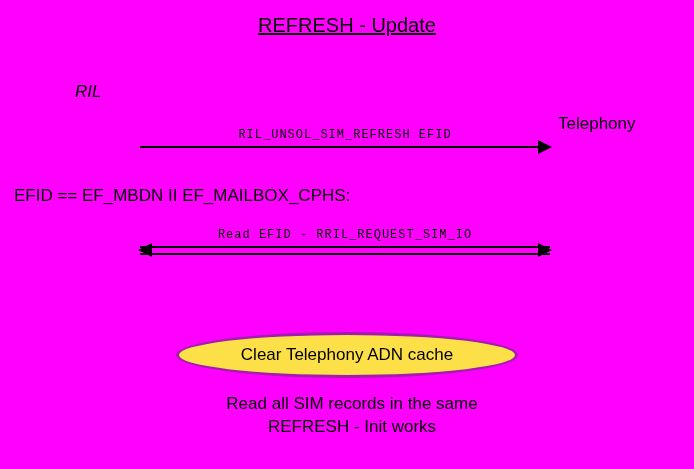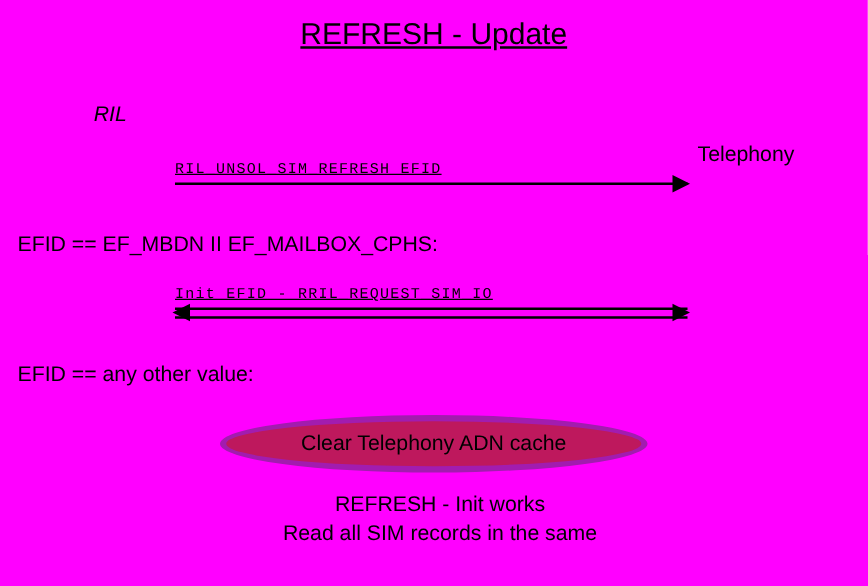--- a/index.html
+++ b/index.html
@@ -6,37 +6,36 @@
   body{font-family:"Liberation Sans", sans-serif;}
   .canvas{
     position:relative;
     width:694px;height:469px;
     background:#ff00ff;
     color:#000;
     overflow:hidden;
   }
   .title{
     position:absolute;left:0;top:14px;width:100%;
-    text-align:center;font-size:24px;
+    text-align:center;font-size:20px;
     text-decoration:underline;
   }
   .actor{position:absolute;font-size:17px;}
   .actor-left{left:75px;top:82px;font-style:italic;}
   .actor-right{left:558px;top:82px;margin-top:32px;}
 
   .msg{position:absolute;left:140px;width:410px;}
   .msg1{top:128px;}
   .msg2{top:228px;}
   .msg-label{
-    text-align:left;
+    text-align:center;
     font-family:"Liberation Mono", monospace;
     font-size:12px;
     letter-spacing:1px;
     margin-bottom:4px;
-    text-decoration:underline;
   }
   .msg-line{position:relative;width:100%;}
   .msg-line.single{height:0;border-top:2px solid #000;}
   .msg-line.double{height:5px;border-top:2px solid #000;border-bottom:2px solid #000;}
   .ah{position:absolute;width:0;height:0;}
   .ah-right{
     right:-2px;
     border-top:7px solid transparent;
     border-bottom:7px solid transparent;
     border-left:14px solid #000;
@@ -51,22 +50,22 @@
   .double .ah-right{top:-5px;}
   .double .ah-left{top:-5px;}
 
   .cond{position:absolute;left:14px;font-size:17px;}
   .cond1{top:186px;text-align:right;}
   .cond2{top:290px;}
 
   .ellipse{
     position:absolute;left:176px;top:332px;
     width:342px;height:46px;
-    background:#be185d;
-    border:5px solid #a21caf;
+    background:#fde047;
+    border:3px solid #a21caf;
     border-radius:50%;
     display:flex;align-items:center;justify-content:center;
     font-size:17px;
     box-sizing:border-box;
   }
   .footer{
     position:absolute;left:137px;top:392px;width:430px;
     text-align:center;font-size:17px;line-height:23px;
   }
 </style>
@@ -84,31 +83,30 @@
   <div class="msg msg1">
     <div class="msg-label">RIL_UNSOL_SIM_REFRESH EFID</div>
     <div class="msg-line single">
       <span class="ah ah-right"></span>
     </div>
   </div>
 
   <div class="cond cond1">EFID == EF_MBDN II EF_MAILBOX_CPHS:</div>
 
   <div class="msg msg2">
-    <div class="msg-label">Init EFID - RRIL_REQUEST_SIM_IO</div>
+    <div class="msg-label">Read EFID - RRIL_REQUEST_SIM_IO</div>
     <div class="msg-line double">
       <span class="ah ah-left"></span>
       <span class="ah ah-right"></span>
     </div>
   </div>
 
-  <div class="cond cond2">EFID == any other value:</div>
 
   <div class="ellipse">
     <span>Clear Telephony ADN cache</span>
   </div>
 
   <div class="footer">
+    <div>Read all SIM records in the same</div>
     <div>REFRESH - Init works</div>
-    <div>Read all SIM records in the same</div>
   </div>
 
 </div>
 
 </body></html>

